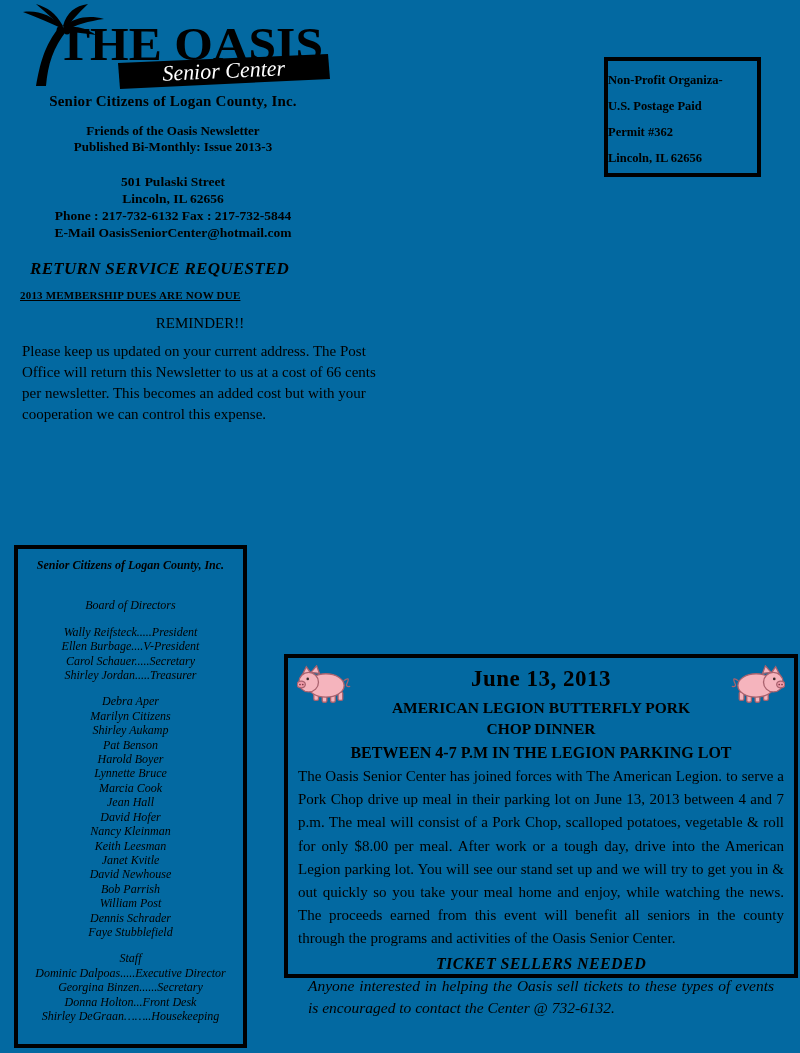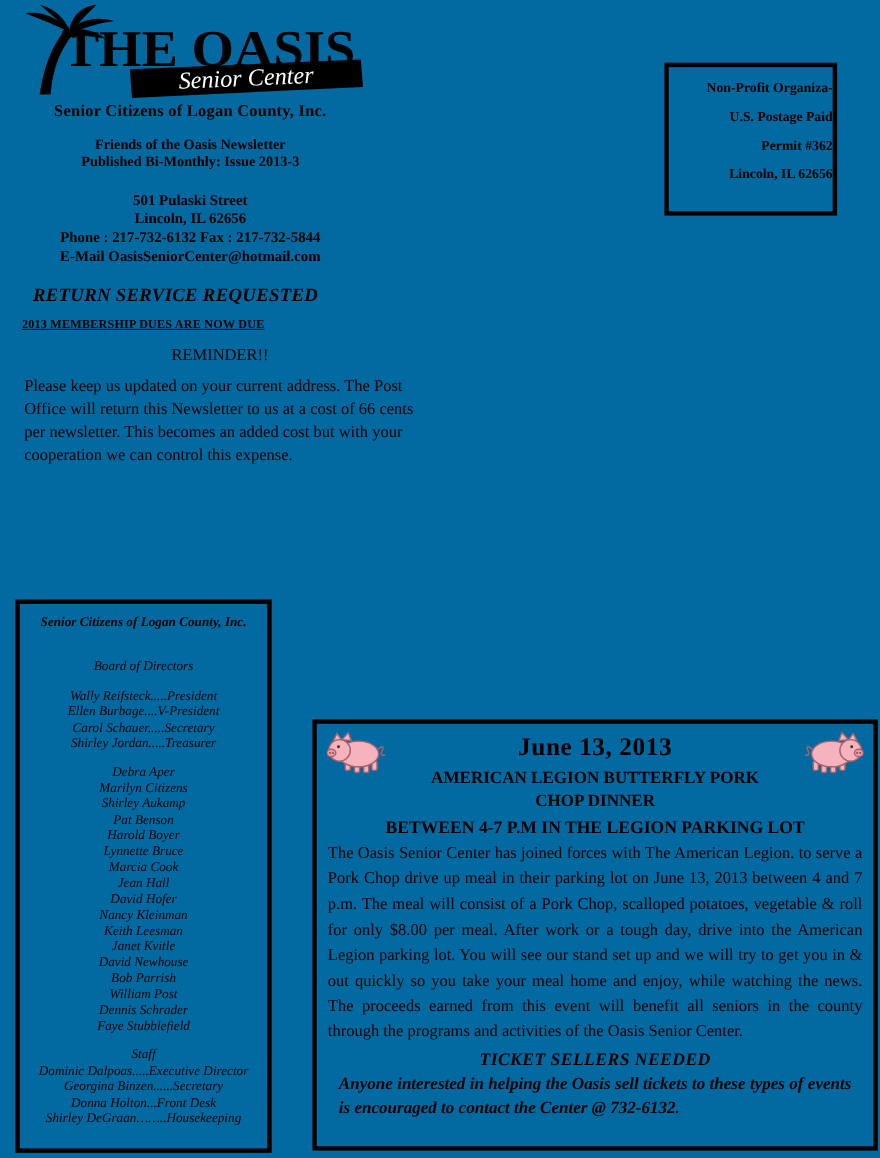--- a/index.html
+++ b/index.html
@@ -10,22 +10,22 @@
   
   .masthead{position:absolute;left:10px;top:4px;width:326px;text-align:center;}
   .logo{display:block;margin:0 auto;}
   .org-name{font-weight:bold;font-size:15px;margin-top:3px;letter-spacing:.2px;}
   .nl-line{font-weight:bold;font-size:13px;line-height:16px;}
   .nl-block{margin-top:13px;}
   .addr-block{margin-top:18px;}
   .addr-line{font-weight:bold;font-size:13.5px;line-height:17px;}
   
   .postage-box{
-    position:absolute;left:604px;top:57px;width:157px;height:139px;
-    border:4px solid #000;box-sizing:border-box;text-align:right;
+    position:absolute;left:604px;top:57px;width:157px;height:120px;
+    border:4px solid #000;box-sizing:border-box;text-align:left;
     font-weight:bold;font-size:12.5px;padding-top:11px;
   }
   .postage-line{margin-bottom:10px;line-height:16px;}
   
   .return-service{position:absolute;left:30px;top:259px;font-weight:bold;font-size:17px;letter-spacing:.3px;font-style:italic;}
   .dues-headline{position:absolute;left:20px;top:289px;font-weight:bold;font-size:11px;text-decoration:underline;letter-spacing:.2px;}
   .reminder{position:absolute;left:22px;top:315px;width:356px;text-align:center;font-size:15px;}
   .dues-body{position:absolute;left:22px;top:341px;width:360px;font-size:15px;line-height:21px;text-align:left;}
   
   .board-box{
@@ -33,32 +33,32 @@
     border:4px solid #000;box-sizing:border-box;text-align:center;
     font-style:italic;font-size:12px;line-height:14.4px;padding-top:9px;
   }
   .bb-org{font-weight:bold;}
   .bb-heading{margin-top:26px;}
   .bb-officers{margin-top:12px;}
   .bb-members{margin-top:12px;}
   .bb-staff-heading{margin-top:12px;}
   
   .event-box{
-    position:absolute;left:284px;top:654px;width:514px;height:392px;
+    position:absolute;left:284px;top:654px;width:514px;height:324px;
     border:4px solid #000;box-sizing:border-box;text-align:center;
   }
   .pig{position:absolute;top:7px;}
   .pig-left{left:9px;}
   .pig-right{right:9px;transform:scaleX(-1);}
   .ev-date{font-weight:bold;font-size:23px;margin-top:8px;letter-spacing:.5px;}
   .ev-title{font-weight:bold;font-size:15.5px;line-height:21px;margin-top:5px;}
   .ev-subtitle{font-weight:bold;font-size:16px;margin-top:5px;}
   .ev-body{text-align:justify;font-size:15px;line-height:23.2px;padding:0 10px;margin-top:3px;}
   .ev-ticket-heading{font-weight:bold;font-style:italic;font-size:16px;margin-top:4px;letter-spacing:.4px;}
-  .ev-ticket-body{font-weight:bold;font-style:italic;font-size:15.5px;line-height:22px;text-align:justify;padding:0 20px;margin-top:2px;}
+  .ev-ticket-body{font-weight:normal;font-style:italic;font-size:15.5px;line-height:22px;text-align:justify;padding:0 20px;margin-top:2px;}
 </style>
 </head>
 <body>
 
 <div class="page">
 
   <div class="masthead">
     <svg class="logo" width="318" height="86" viewBox="0 0 318 86">
 
       <g fill="#000">

